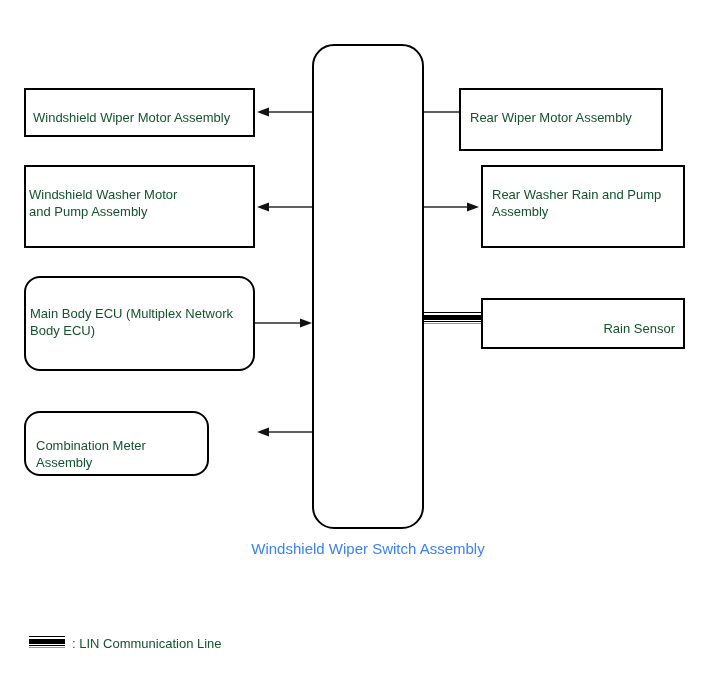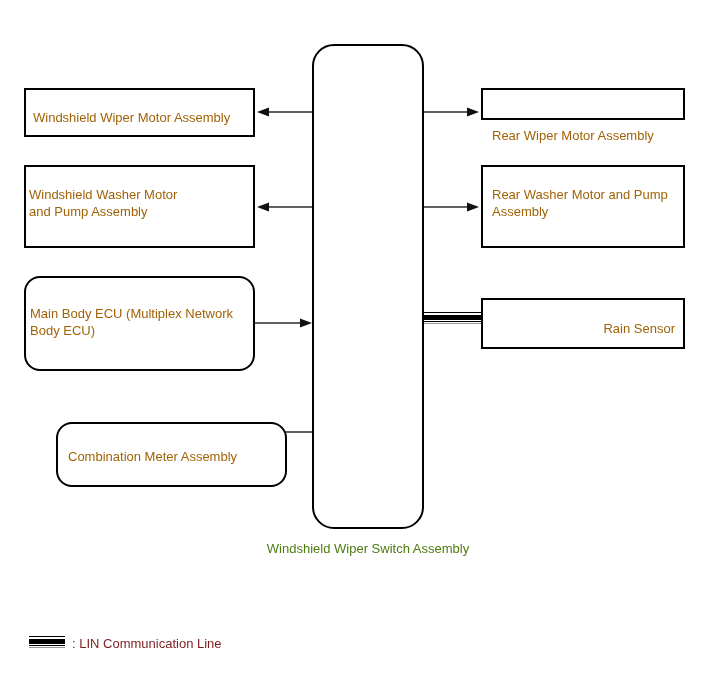--- a/index.html
+++ b/index.html
@@ -10,37 +10,37 @@
     font-family:"Liberation Sans", sans-serif;
     overflow:hidden;
   }
   .box{
     position:absolute;
     box-sizing:border-box;
     border:2px solid #000;
     background:#fff;
     font-size:13px;
     line-height:17px;
-    color:#a16207;
+    color:#14532d;
     white-space:pre-line;
   }
   .rounded{border-radius:16px;}
   .center-shape{
     position:absolute;
     box-sizing:border-box;
     left:312px;top:44px;width:112px;height:485px;
     border:2px solid #000;
     border-radius:22px;
     background:#fff;
   }
   .center-label{
     position:absolute;
     left:222px;top:541px;width:292px;
     text-align:center;
-    font-size:13px;line-height:16px;color:#4d7c0f;
+    font-size:15px;line-height:16px;color:#3b82f6;
   }
   .lin-line{
     position:absolute;
     height:12px;
     background:linear-gradient(to bottom,
       #000 0,#000 1px,
       #fff 1px,#fff 3px,
       #000 3px,#000 8px,
       #fff 8px,#fff 9px,
       #000 9px,#000 10px,
@@ -49,21 +49,21 @@
   }
   #connectors{
     position:absolute;left:0;top:0;width:713px;height:681px;
     pointer-events:none;
   }
   #connectors line{stroke:#2b2b2b;stroke-width:1.3;}
   #connectors polygon{fill:#111;}
   .legend-text{
     position:absolute;
     left:72px;top:636px;
-    font-size:13px;line-height:16px;color:#7f1d1d;
+    font-size:13px;line-height:16px;color:#14532d;
   }
 </style>
 </head>
 <body>
 
 <div id="canvas">
 
   <svg id="connectors" viewBox="0 0 713 681" xmlns="http://www.w3.org/2000/svg">
     <g>
       <line x1="313" y1="112" x2="268" y2="112"></line>
@@ -103,30 +103,30 @@
   <div class="box" style="left:24px;top:165px;width:231px;height:83px;padding:2px 8px 0 3px;">
     <span>Windshield Washer Motor
 and Pump Assembly</span>
   </div>
 
   <div class="box rounded" style="left:24px;top:276px;width:231px;height:95px;padding:10px 4px 0 4px;">
     <span>Main Body ECU (Multiplex Network
 Body ECU)</span>
   </div>
 
-  <div class="box rounded" style="left:24px;top:422px;width:231px;height:65px;padding:7px 8px 0 10px;margin-left:32px;">
+  <div class="box rounded" style="left:24px;top:411px;width:185px;height:65px;padding:7px 8px 0 10px;">
     <span>Combination Meter Assembly</span>
   </div>
 
-  <div class="box" style="left:481px;top:88px;width:204px;height:32px;padding:20px 8px 0 9px;">
+  <div class="box" style="left:459px;top:88px;width:204px;height:63px;padding:2px 8px 0 9px;">
     <span>Rear Wiper Motor Assembly</span>
   </div>
 
   <div class="box" style="left:481px;top:165px;width:204px;height:83px;padding:2px 8px 0 9px;">
-    <span>Rear Washer Motor and Pump
+    <span>Rear Washer Rain and Pump
 Assembly</span>
   </div>
 
   <div class="box" style="left:481px;top:298px;width:204px;height:51px;padding:3px 8px 0 6px;text-align:right;">
     <span>Rain Sensor</span>
   </div>
 
   <div class="lin-line" style="left:29px;top:636px;width:36px;"></div>
   <div class="legend-text">: LIN Communication Line</div>
 

